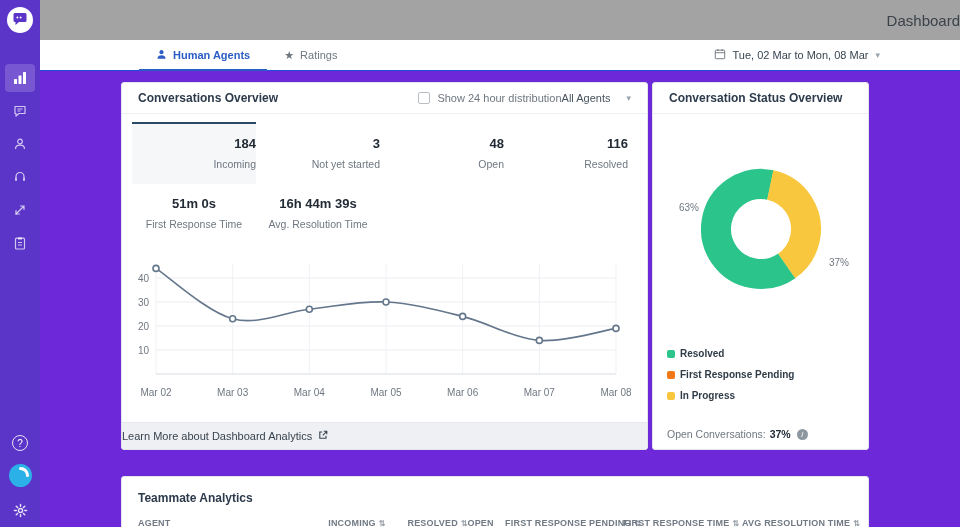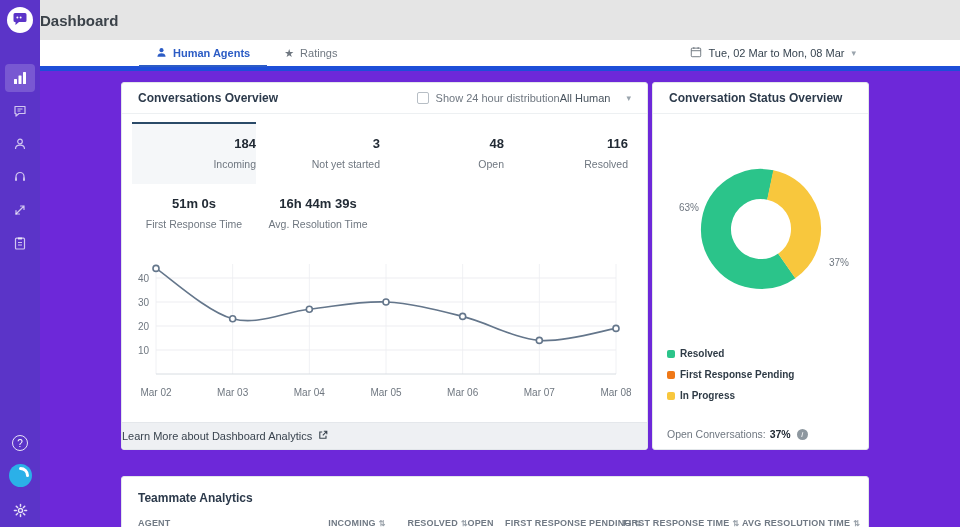--- a/index.html
+++ b/index.html
@@ -13,27 +13,27 @@
   .sb-nav{margin-top:28px;display:flex;flex-direction:column;width:100%}
   .sb-item{width:40px;height:33px;display:flex;align-items:center;justify-content:center;color:rgba(255,255,255,.72);cursor:pointer}
   .sb-item .hl{width:30px;height:28px;border-radius:4px;display:flex;align-items:center;justify-content:center}
   .sb-item.active{color:#fff}
   .sb-item.active .hl{background:rgba(255,255,255,.18)}
   .sb-bottom{margin-top:auto;display:flex;flex-direction:column;align-items:center;gap:13px;width:100%}
   .q-circle{width:16px;height:16px;border:1.3px solid rgba(255,255,255,.85);border-radius:50%;color:#fff;font-size:10px;display:flex;align-items:center;justify-content:center;cursor:pointer}
 
   
   .main{position:absolute;left:40px;top:0;right:0;bottom:0}
-  .app-header{height:40px;display:flex;align-items:center;justify-content:flex-start;font-size:15px;font-weight:700;color:#3b4249;background:#e5e5e5}
-  .tabs-bar{height:31px;border-bottom:5px solid #1d4ed8;display:flex;align-items:stretch;padding-left:99px;background:#fff}
+  .app-header{height:40px;display:flex;align-items:center;justify-content:flex-end;font-size:15px;font-weight:400;color:#3b4249;background:#a3a3a3}
+  .tabs-bar{height:31px;border-bottom:1px solid #1d4ed8;display:flex;align-items:stretch;padding-left:99px;background:#fff}
   .tab{display:flex;align-items:center;gap:6px;padding:0 17px;font-size:11px;color:#6f7780;cursor:pointer;position:relative}
   .tab.active{color:#2c5cc5;font-weight:bold}
   .tab.active::after{content:"";position:absolute;left:0;right:0;bottom:-1px;height:2px;background:#2c5cc5}
   .tab .glyph{font-size:11px;line-height:1}
-  .date-range{margin-left:auto;margin-right:104px;display:flex;align-items:center;gap:7px;font-size:11px;color:#384551;cursor:pointer}
+  .date-range{margin-left:auto;margin-right:80px;display:flex;align-items:center;gap:7px;font-size:11px;color:#384551;cursor:pointer}
   .chev{color:#9aa4ad;font-size:9px}
 
   
   .content{position:absolute;top:71px;left:0;right:0;bottom:0;background:#6d28d9;padding:11px 0 0 81px;overflow:hidden}
   .cards-row{display:flex;gap:4px}
   .card{background:#fff;border:1px solid #e2e6ea;border-radius:3px;display:flex;flex-direction:column}
   .card.conversations{width:527px;height:368px}
   .card.status{width:217px;height:368px}
   .card.teammate{width:748px;height:120px;margin-top:26px}
   .card-header{min-height:31px;display:flex;align-items:center;padding:0 16px;border-bottom:1px solid #edf0f2;font-size:12px;font-weight:bold;color:#2c3a4b}
@@ -195,21 +195,21 @@
 
       <div class="card conversations">
         <div class="card-header">
           <span>Conversations Overview</span>
           <div class="header-controls">
             <div class="chk-group">
               <span class="checkbox"></span>
               <span>Show 24 hour distribution</span>
             </div>
             <div class="agents-select">
-              <span>All Human</span>
+              <span>All Agents</span>
               <span class="chev">▾</span>
             </div>
           </div>
         </div>
 
         <div class="stats-row">
           <div class="stat active">
             <div class="stat-value">184</div>
             <div class="stat-label">Incoming</div>
           </div>

